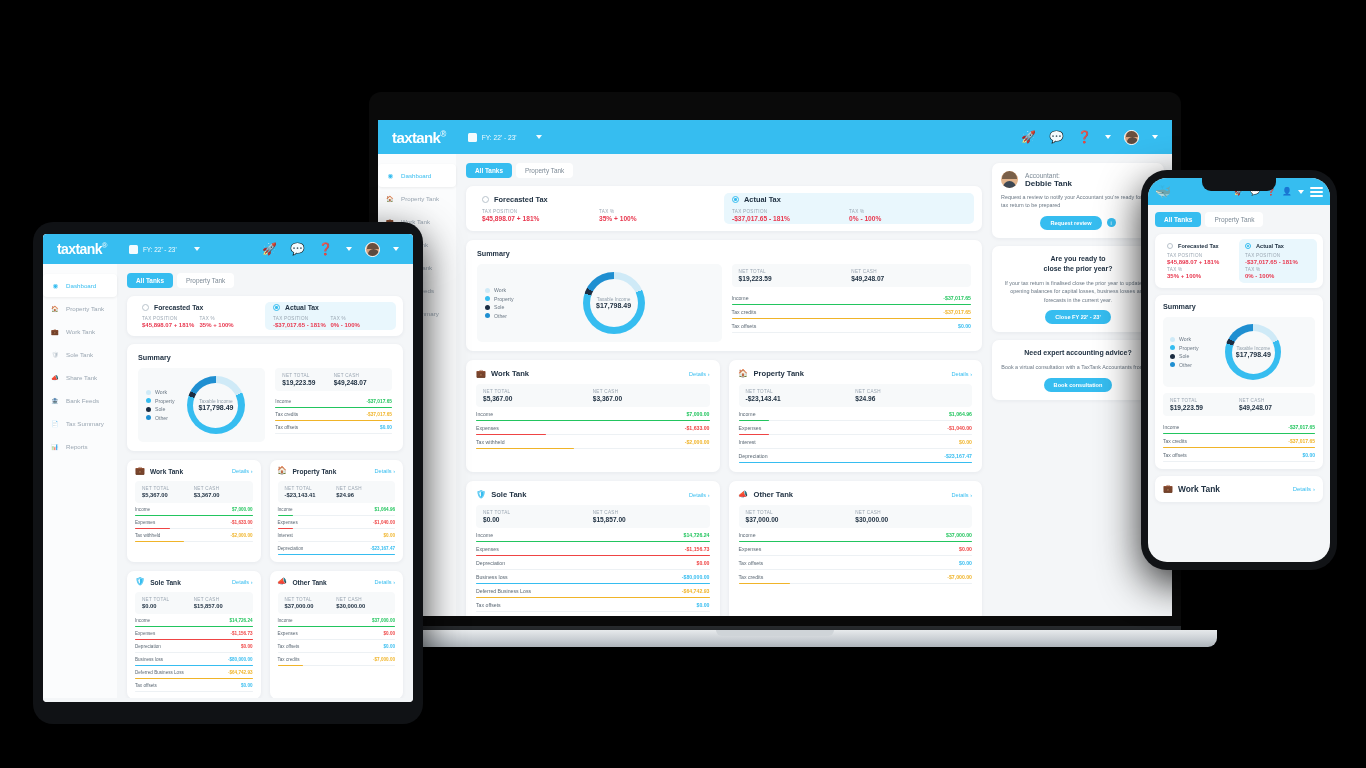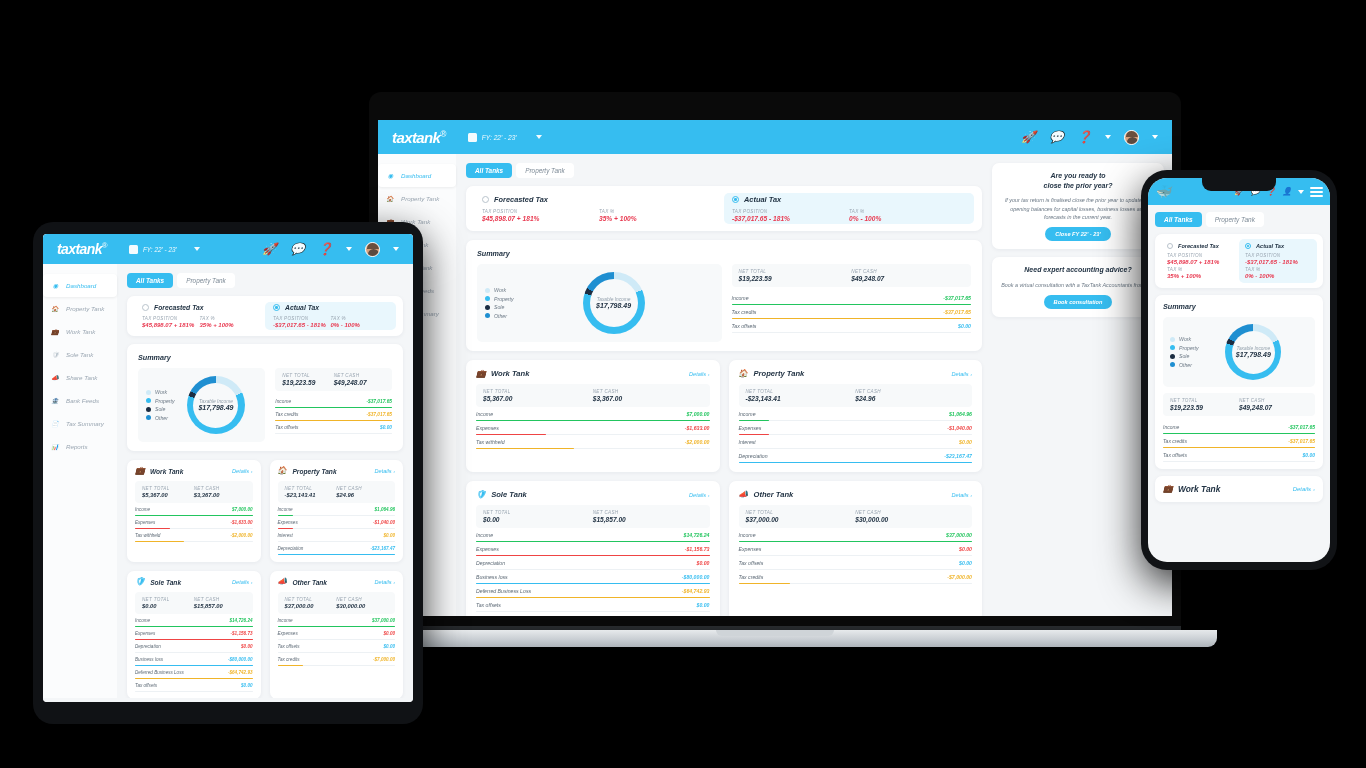--- a/index.html
+++ b/index.html
@@ -1,19 +1,19 @@
 <!DOCTYPE html>
 <html><head>
 <meta charset="utf-8">
 <style>
   * { margin:0; padding:0; box-sizing:border-box; }
   html,body { width:1366px; height:768px; background:#000; overflow:hidden; }
   body { font-family:"Liberation Sans", sans-serif; }
 
-  .stage { position:relative; width:1366px; height:768px; background:#000;font-style:italic; }
+  .stage { position:relative; width:1366px; height:768px; background:#000; }
 
   
   .app { background:#f4f6f8; width:100%; height:100%; overflow:hidden; position:relative; }
   .topbar { background:#36bdf0; display:flex; align-items:center; height:34px; padding:0 14px; }
   .logo { color:#fff; font-weight:700; letter-spacing:-.6px; }
   .logo .dot { font-size:.55em; vertical-align:super; opacity:.8; }
   .fy { display:flex; align-items:center; gap:5px; color:#fff; opacity:.95; margin-left:22px; }
   .fy .cal { width:9px; height:9px; background:#fff; border-radius:1.5px; display:inline-block; }
   .chev { display:inline-block; border-left:3.5px solid transparent; border-right:3.5px solid transparent; border-top:4.5px solid #fff; }
   .topicons { margin-left:auto; display:flex; align-items:center; gap:13px; }
@@ -534,20 +534,34 @@
                       </div>
                       <div class="track">
                         <div class="fill" style="width:22%;background:#f0b429"></div>
                       </div>
                     </div>
                   </div>
                 </div>
             </div>
 
             <div class="rail">
+              <div class="railcard">
+                <div class="acctrow">
+                  <span class="acctav"></span>
+                  <div>
+                    <div class="acct-l1">Accountant:</div>
+                    <div class="acct-l2">Debbie Tank</div>
+                  </div>
+                </div>
+                <div class="railtext">Request a review to notify your Accountant you're ready for your tax return to be prepared</div>
+                <div class="btnrow">
+                  <span class="btn">Request review</span>
+                  <span class="info">i</span>
+                </div>
+              </div>
 
               <div class="railcard">
                 <div class="railtitle">
                   <div>Are you ready to</div>
                   <div>close the prior year?</div>
                 </div>
                 <div class="railtext c">If your tax return is finalised close the prior year to update the opening balances for capital losses, business losses and forecasts in the current year.</div>
                 <span class="btn">Close FY 22' - 23'</span>
               </div>
 

